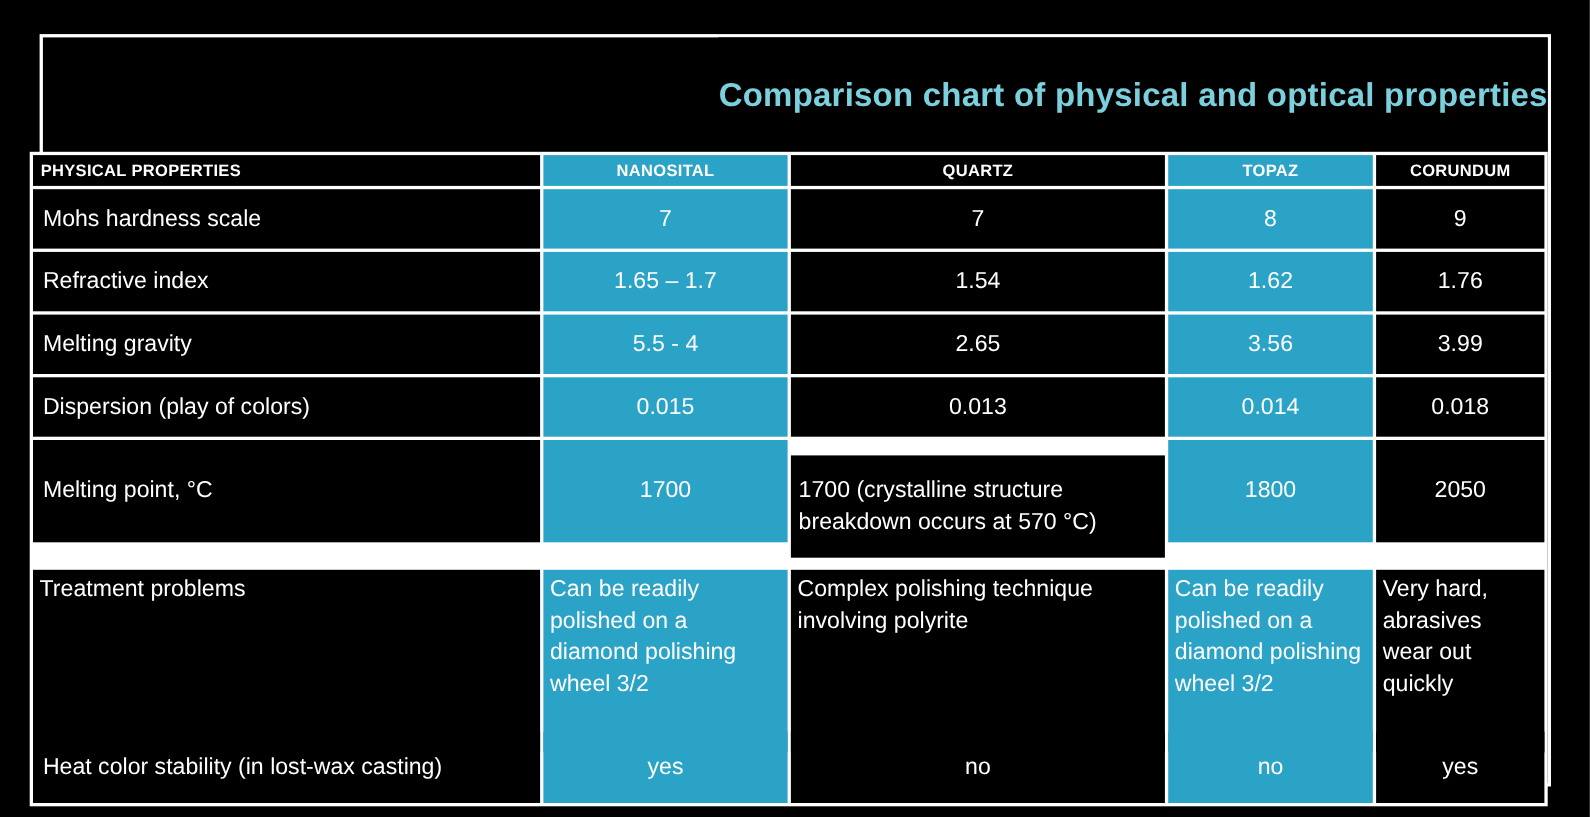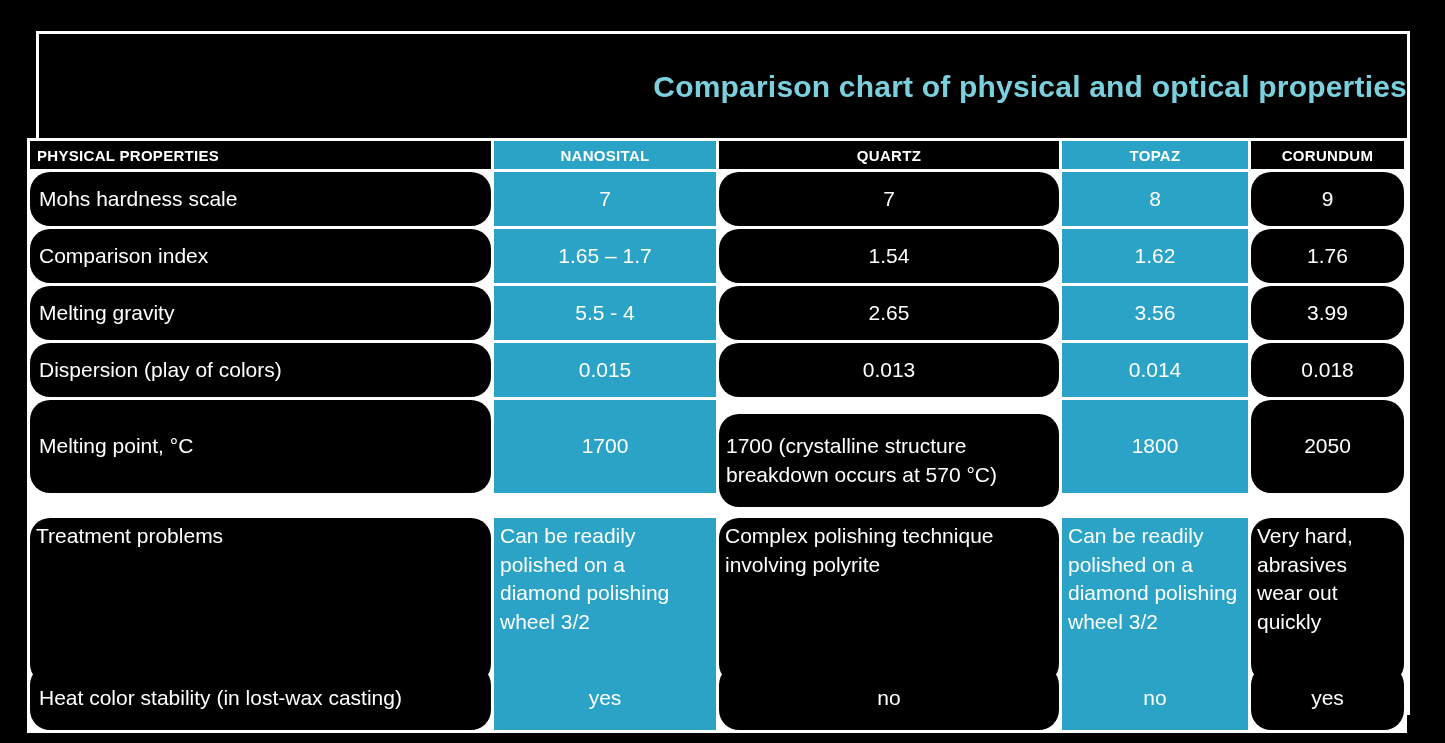--- a/index.html
+++ b/index.html
@@ -103,21 +103,21 @@
 
   
   .cell {
     color: #ffffff;
     font-size: 21px;
     line-height: 1.36;
     height: 100%;
     box-sizing: border-box;
     display: flex;
   }
-  .cell.dark { background: #000000; border-radius: 20px; }
+  .cell.dark { background: #000000; }
   .cell.blue { background: #2ba3c7; }
 
   .cell.label {
     align-items: center;
     justify-content: flex-start;
     padding-left: 9px;
   }
   .cell.val {
     align-items: center;
     justify-content: center;
@@ -194,21 +194,21 @@
           <td>
               <div class="cell blue val">8</div>
             </td>
           <td>
               <div class="cell dark val">9</div>
             </td>
         </tr>
 
         <tr class="r-h54">
           <td>
-              <div class="cell dark label">Comparison index</div>
+              <div class="cell dark label">Refractive index</div>
             </td>
           <td>
               <div class="cell blue val">1.65 – 1.7</div>
             </td>
           <td>
               <div class="cell dark val">1.54</div>
             </td>
           <td>
               <div class="cell blue val">1.62</div>
             </td>

